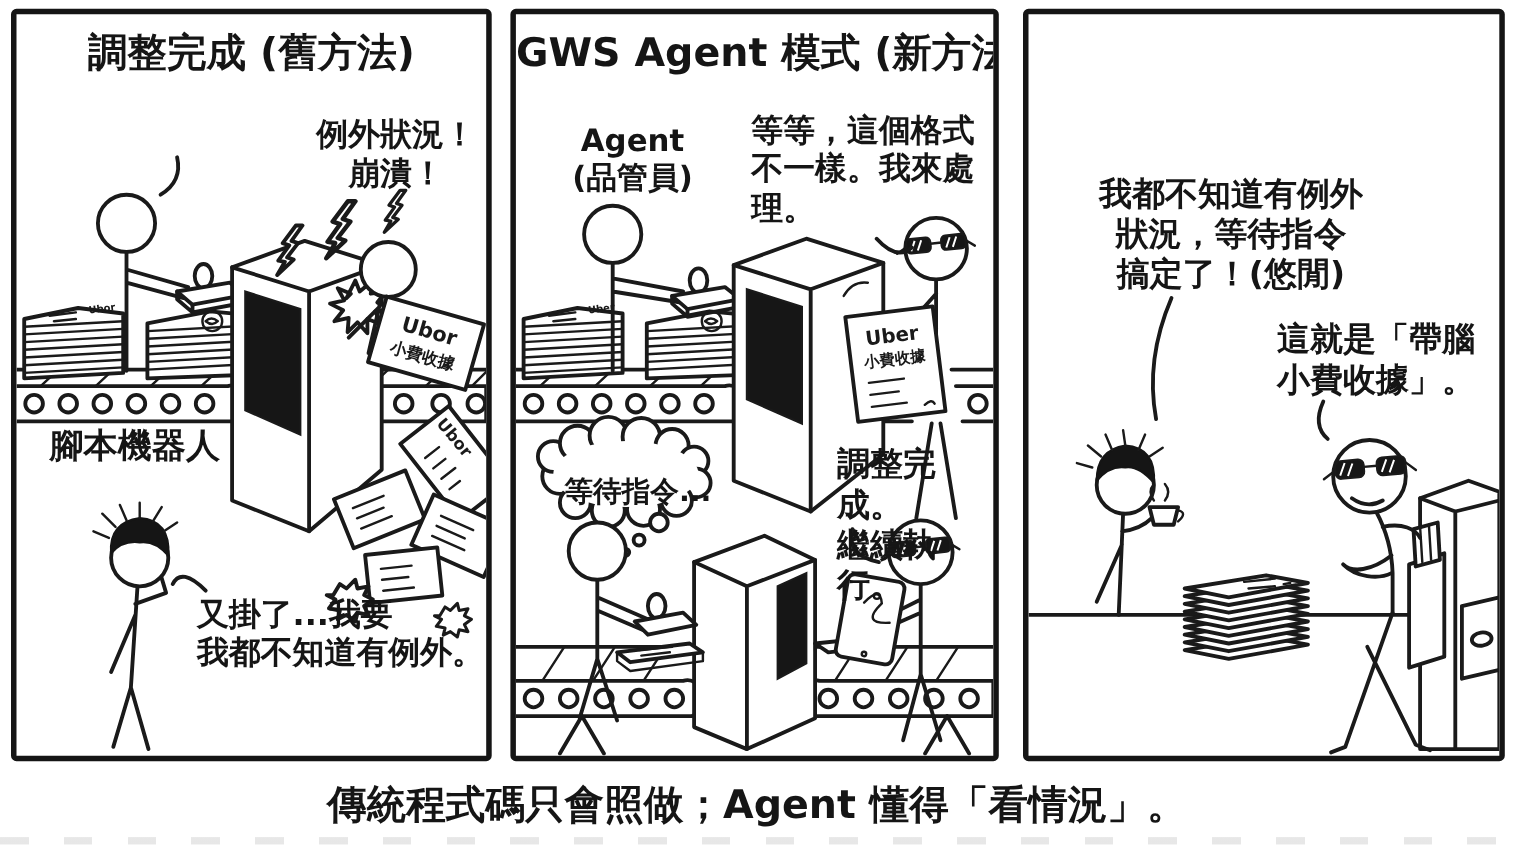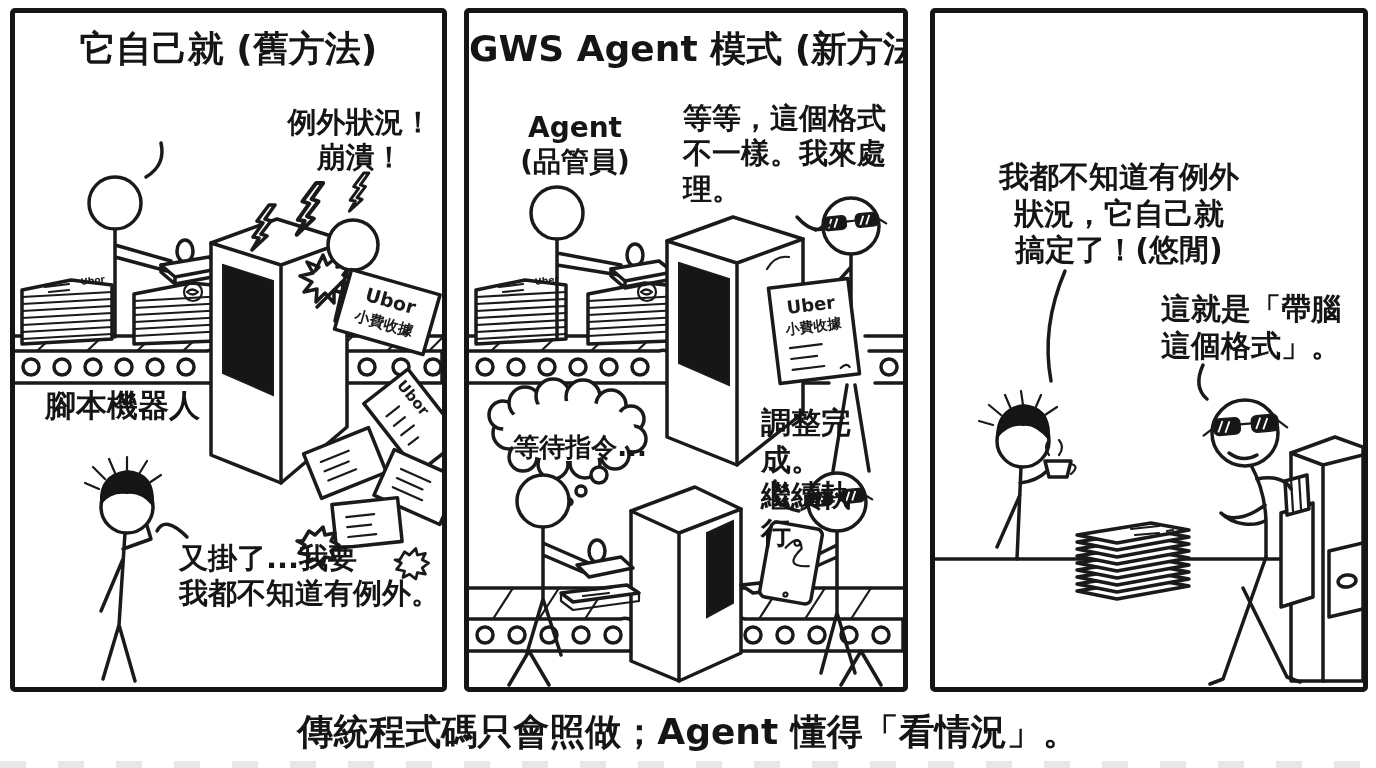--- a/index.html
+++ b/index.html
@@ -131,21 +131,21 @@
       <g>
         <path class="s" d="M110,520 L104,612 M108,536 L136,526 L130,506 M108,546 L86,598 M104,612 L88,666 M104,612 L120,668"></path>
         <circle class="sw" cx="112" cy="494" r="26" stroke-width="4"></circle>
         <path class="hair" d="M86,490 Q84,462 112,458 Q140,460 138,492 Q126,478 112,480 Q96,478 86,490 Z"></path>
         <path class="s thin" d="M90,466 L78,454 M100,460 L94,446 M112,458 L112,444 M124,461 L132,448 M134,470 L146,462 M84,476 L70,470"></path>
       </g>
 
       <path class="s" d="M146,130 Q151,152 131,164"></path>
       <path class="s" d="M172,524 Q150,502 142,518"></path>
     </svg>
-    <div class="txt title">它自己就 (舊方法)</div>
+    <div class="txt title">調整完成 (舊方法)</div>
     <div class="txt" style="left:262px;top:92px;width:166px;text-align:center;font-size:29px;">例外狀況！
 崩潰！</div>
     <div class="txt" style="left:30px;top:374px;font-size:31px;white-space:nowrap;">腳本機器人</div>
     <div class="txt" style="left:164px;top:528px;font-size:29px;">又掛了...我要
 我都不知道有例外。</div>
   </div>
 
   <div class="panel" id="panel2">
     <svg class="draw" viewBox="0 0 434 674" preserveAspectRatio="none">
 
@@ -358,21 +358,21 @@
           <path class="s thin" d="M305,411 L317,411 M279,412 L268,419 M343,410 L352,418"></path>
           <path class="hl" d="M288,406 l-5,11 M295,407 l-5,11 M326,406 l-5,11 M333,407 l-5,11"></path>
         </g>
         <path class="s" d="M294,440 Q308,450 322,442"></path>
       </g>
 
       <path class="s" d="M130,258 Q106,314 116,368"></path>
       <path class="s" d="M268,352 Q258,374 272,386"></path>
     </svg>
     <div class="txt" style="left:18px;top:146px;width:332px;text-align:center;font-size:30px;">我都不知道有例外
-狀況，它自己就
+狀況，等待指令
 搞定了！(悠閒)</div>
     <div class="txt" style="left:208px;top:278px;width:216px;text-align:center;font-size:30px;">這就是「帶腦
-這個格式」。</div>
+小費收據」。</div>
   </div>
 
   <div class="caption">傳統程式碼只會照做；Agent 懂得「看情況」。</div>
   <div class="artifact"></div>
 </div>
 
 </body></html>

